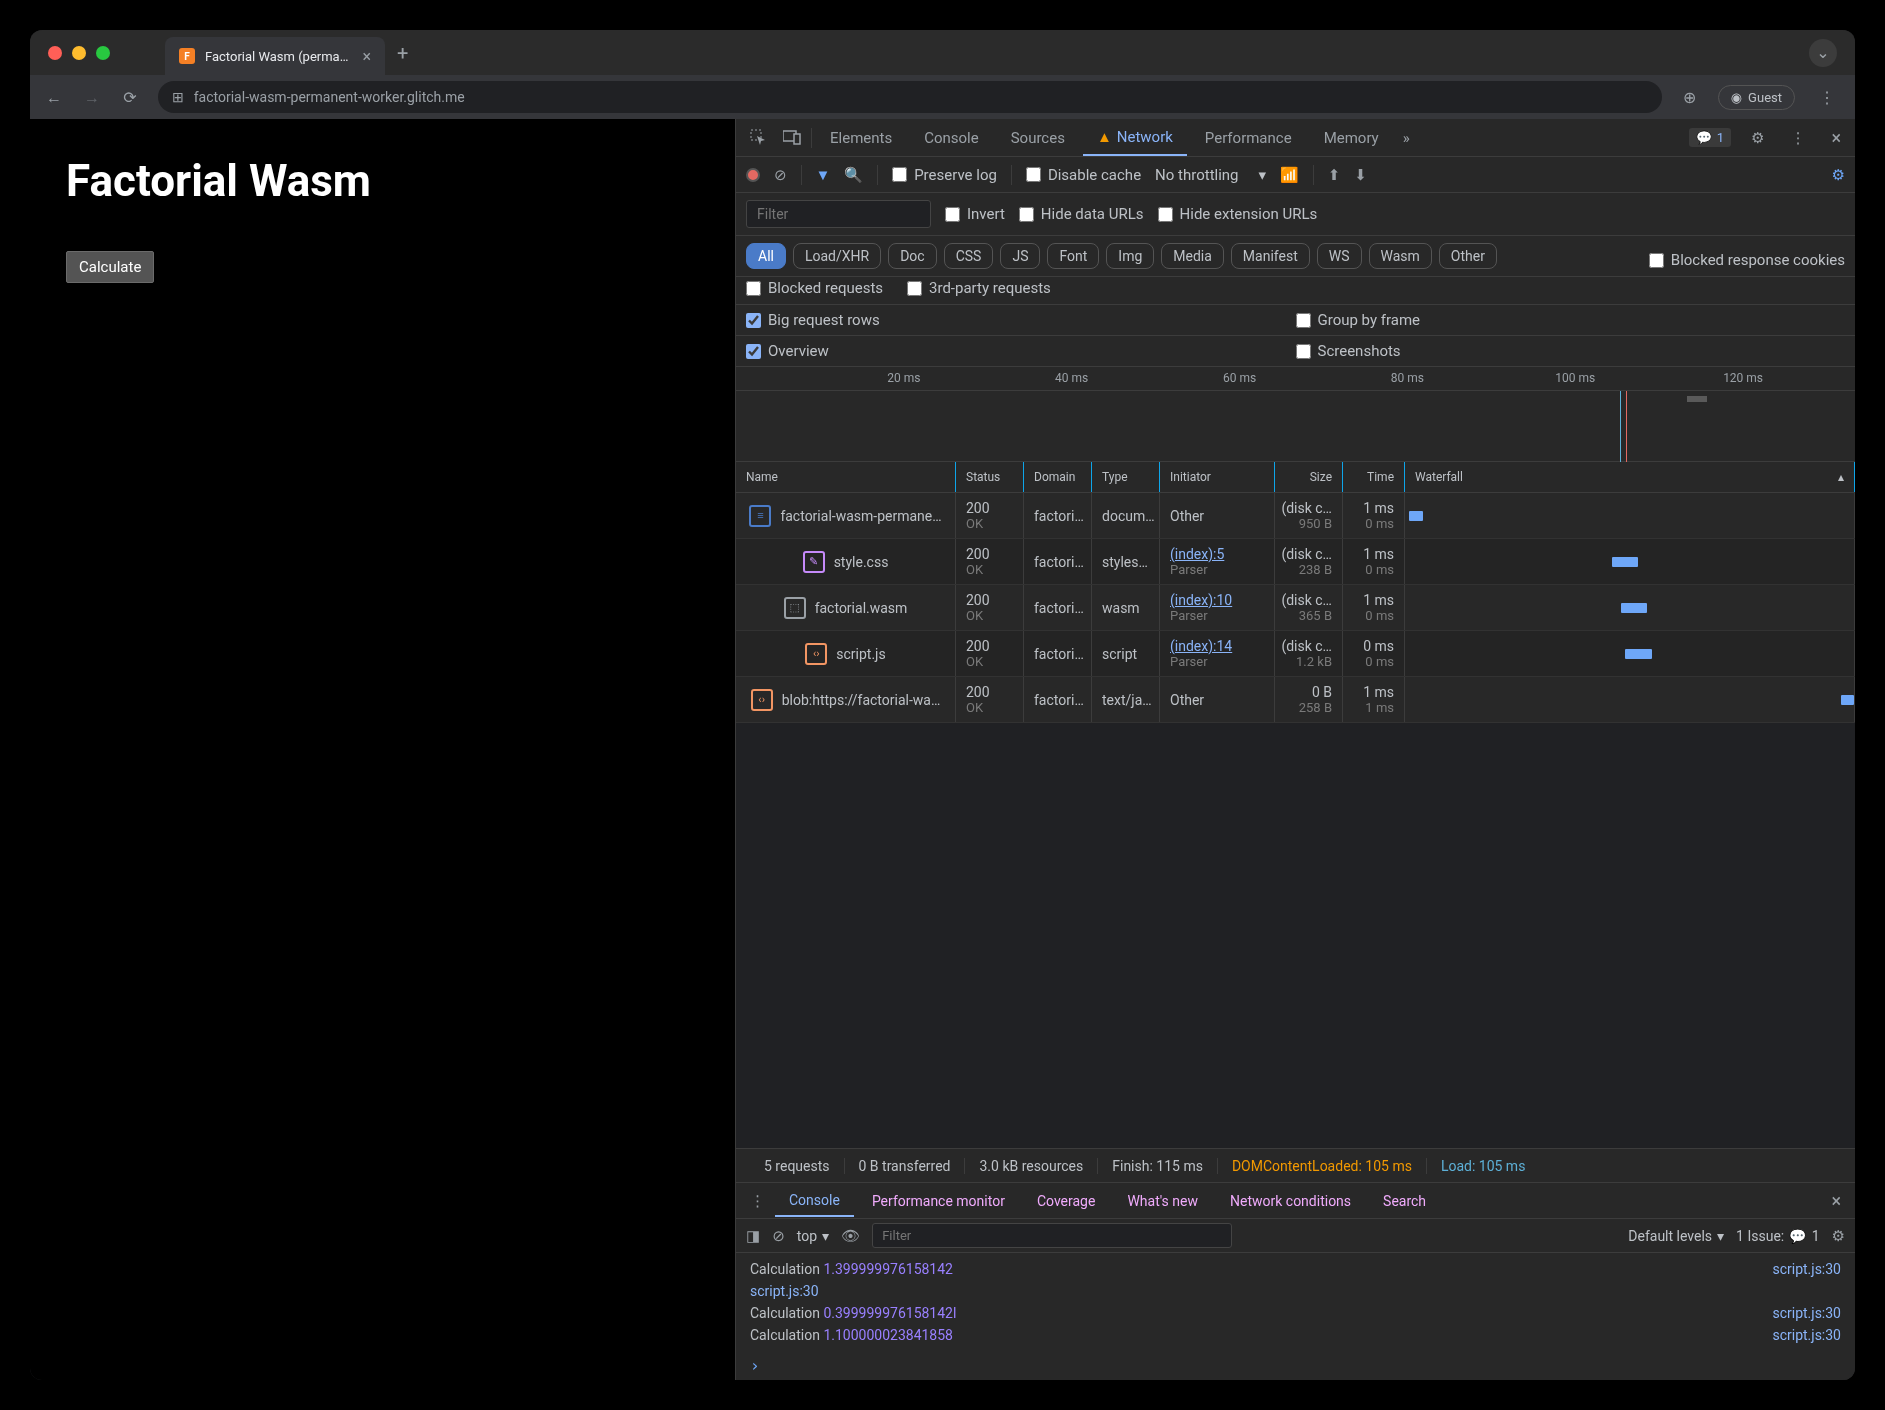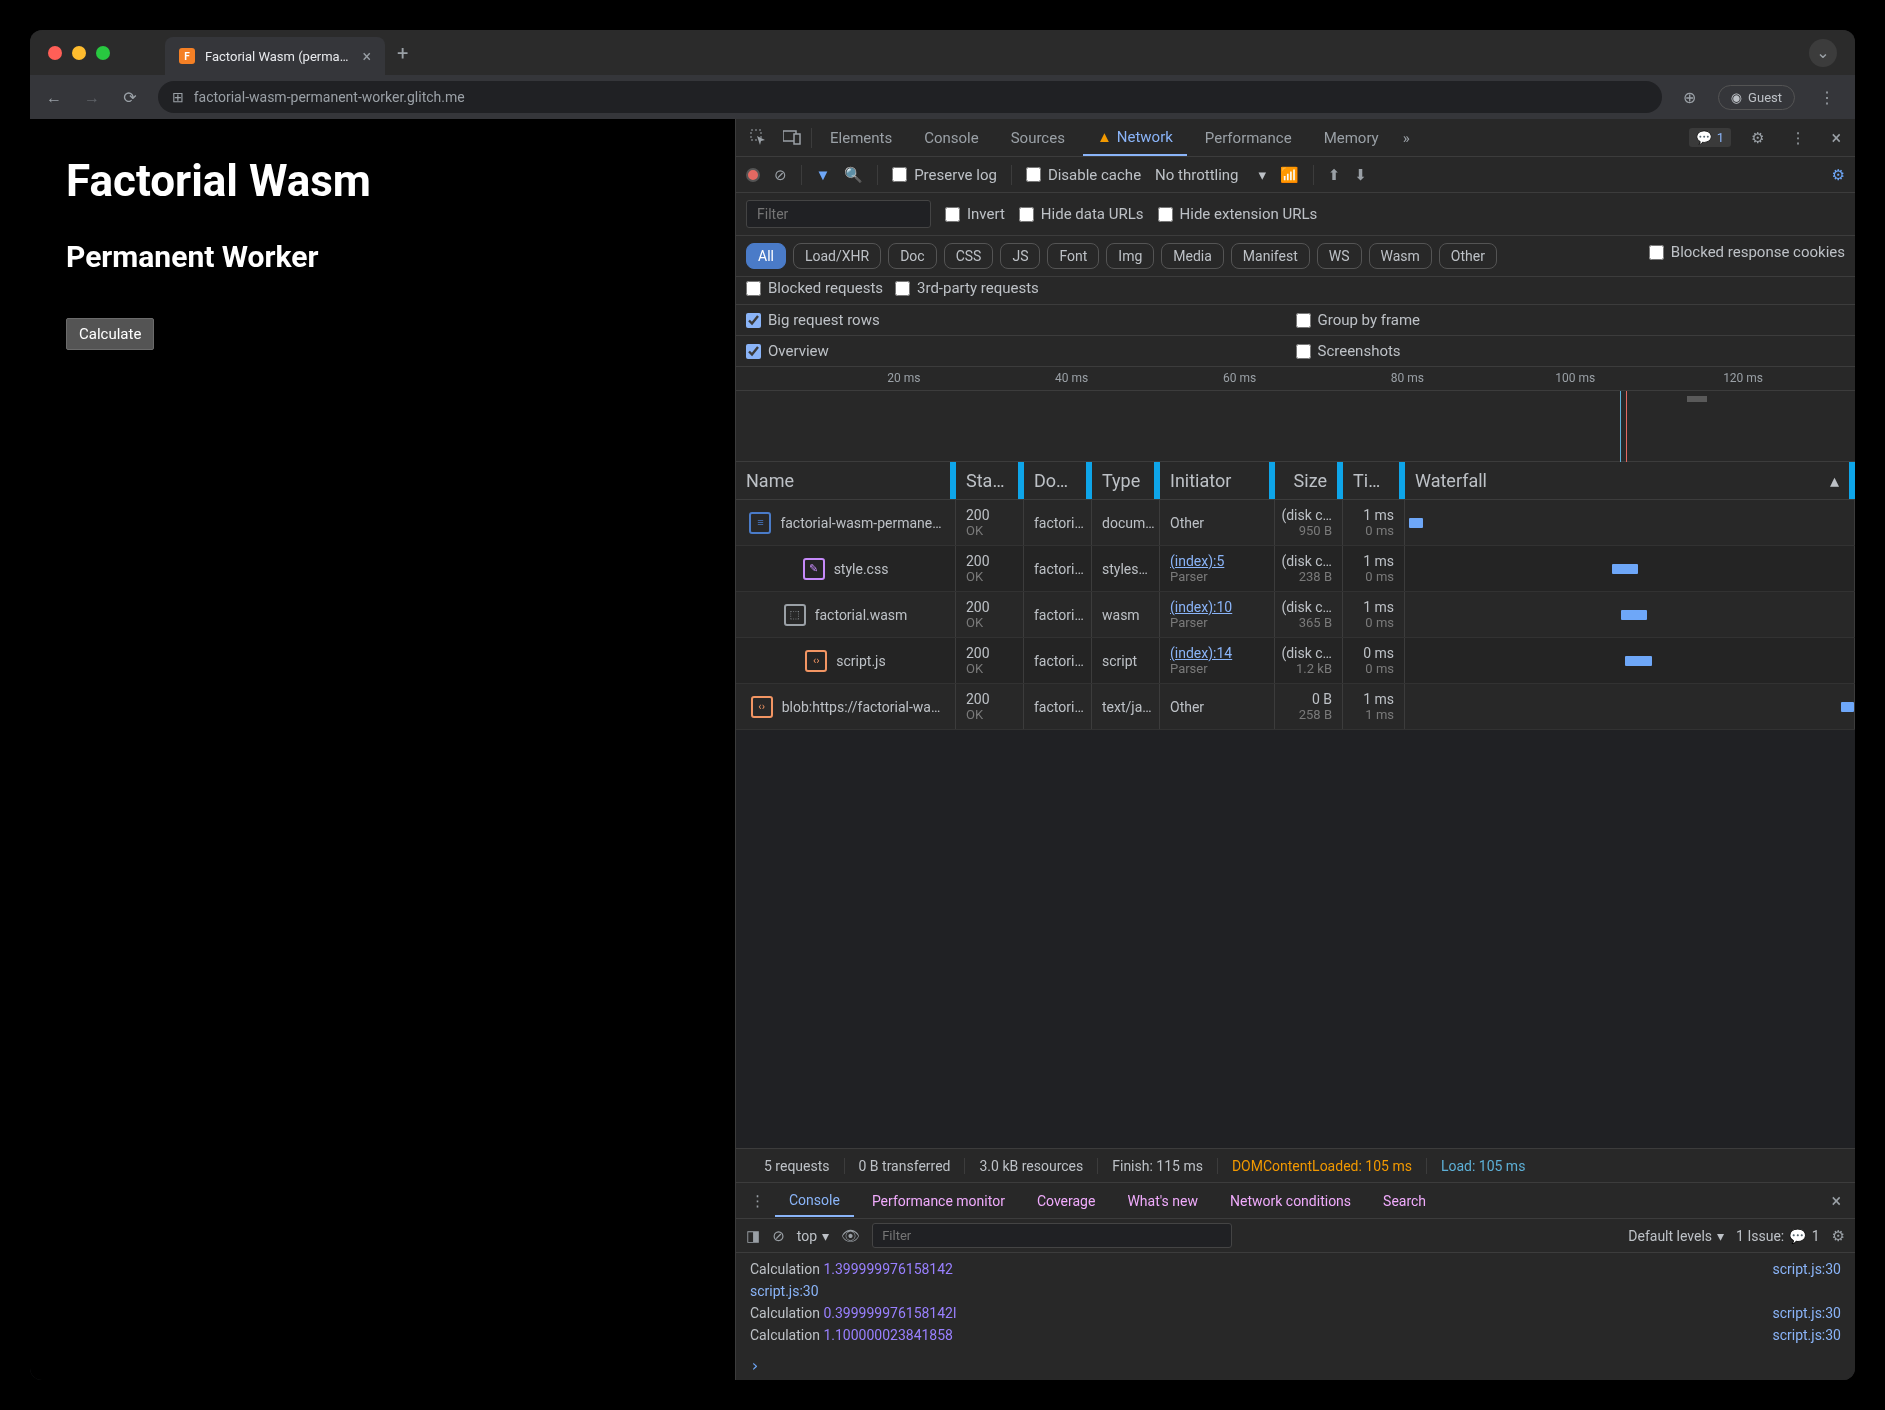--- a/index.html
+++ b/index.html
@@ -41,35 +41,35 @@
 .net-toolbar{height:36px;display:flex;align-items:center;padding:0 10px;gap:14px;border-bottom:1px solid #3c3c3c}
 .rec{width:14px;height:14px;border-radius:50%;background:#e46962;border:2px solid #555}
 .net-sep{width:1px;height:20px;background:#3c3c3c}
 .net-ico{color:#9aa0a6;cursor:pointer;font-size:15px}
 .net-ico.blue{color:#6ea7f8}
 .chk{display:flex;align-items:center;gap:7px;color:#bdc1c6;font-size:15px;cursor:pointer}
 .chk input{width:15px;height:15px;accent-color:#8ab4f8}
 .throttle{color:#bdc1c6;font-size:15px;display:flex;align-items:center;gap:6px;cursor:pointer}
 .filterrow{padding:7px 10px;display:flex;align-items:center;gap:14px;border-bottom:1px solid #3c3c3c;flex-wrap:wrap}
 .filterinput{background:#202124;border:1px solid #444;color:#9aa0a6;padding:5px 10px;width:185px;font-size:14px;border-radius:3px}
-.filterchips{padding:7px 10px;display:flex;align-items:flex-start;gap:12px;border-bottom:1px solid #3c3c3c;flex-wrap:wrap}
+.filterchips{padding:7px 10px;display:flex;align-items:flex-end;gap:24px;border-bottom:1px solid #3c3c3c;flex-wrap:wrap}
 .chip{padding:4px 11px;border:1px solid #545454;border-radius:8px;color:#bdc1c6;font-size:14px;cursor:pointer}
 .chip.active{background:#4a7bc8;border-color:#4a7bc8;color:#fff}
 .optrow{padding:6px 10px;display:flex;border-bottom:1px solid #3c3c3c}
 .optcol{flex:1;display:flex;align-items:center}
 .timeline{height:95px;border-bottom:1px solid #3c3c3c;position:relative;background:#282828}
 .tl-ruler{height:24px;position:relative;border-bottom:1px solid #3c3c3c}
 .tl-tick{position:absolute;top:4px;font-size:12px;color:#9aa0a6;transform:translateX(-50%)}
 .tl-body{position:relative;height:71px}
 .tl-line{position:absolute;top:0;bottom:0;width:1px}
 .tl-load{background:#e46962}
 .tl-dcl{background:#5db0d7}
 .nettable{flex:1;overflow:auto;background:#202124}
 .nethead{display:flex;background:#282828;border-bottom:1px solid #3c3c3c;position:sticky;top:0}
-.nh{padding:8px 10px;color:#bdc1c6;font-size:18px;border-right:6px solid #0ea5e9;overflow:hidden;text-overflow:ellipsis;white-space:nowrap}
+.nh{padding:8px 10px;color:#bdc1c6;font-size:12px;border-right:1px solid #0ea5e9;overflow:hidden;text-overflow:ellipsis;white-space:nowrap}
 .nh.name{width:220px}.nh.status{width:68px}.nh.domain{width:68px}.nh.type{width:68px}.nh.init{width:115px}.nh.size{width:68px;text-align:right}.nh.time{width:62px;text-align:right}.nh.wf{flex:1}
 .netrow{display:flex;border-bottom:1px solid #323232}
 .netrow:nth-child(odd){background:#282828}
 .netrow:nth-child(even){background:#242424}
 .nc{padding:7px 10px;color:#bdc1c6;font-size:14px;border-right:1px solid #3c3c3c;overflow:hidden;text-overflow:ellipsis;white-space:nowrap;display:flex;flex-direction:column;justify-content:center}
 .nc.name{width:220px;flex-direction:row;align-items:center;gap:9px}
 .nc.status{width:68px}.nc.domain{width:68px}.nc.type{width:68px}.nc.init{width:115px}.nc.size{width:68px;text-align:right;align-items:flex-end}.nc.time{width:62px;text-align:right;align-items:flex-end}.nc.wf{flex:1;position:relative}
 .nc .sub{color:#7a7a7a;font-size:13px}
 .nc .link{color:#8ab4f8;text-decoration:underline;cursor:pointer}
 .fileico{width:22px;height:22px;border-radius:3px;display:flex;align-items:center;justify-content:center;font-size:11px;flex-shrink:0;border:2px solid}
@@ -128,21 +128,20 @@
     <div class="guest">
       <span>◉</span>
       <span>Guest</span>
     </div>
     <span class="kebab">⋮</span>
   </div>
 
   <div class="content">
     <div class="page">
       <h1>Factorial Wasm</h1>
-      <h2>Permanent Worker</h2>
       <button class="calcbtn">Calculate</button>
     </div>
 
     <div class="devtools">
       <div class="dt-main-tabs">
         <span class="dt-icon">
           <svg width="17" height="17" viewBox="0 0 17 17">
               <rect x="1" y="1" width="10" height="10" fill="none" stroke="#9aa0a6" stroke-dasharray="2"></rect>
               <path d="M7 7 L15 11 L11 12 L10 16 Z" fill="#9aa0a6"></path>
             </svg>

